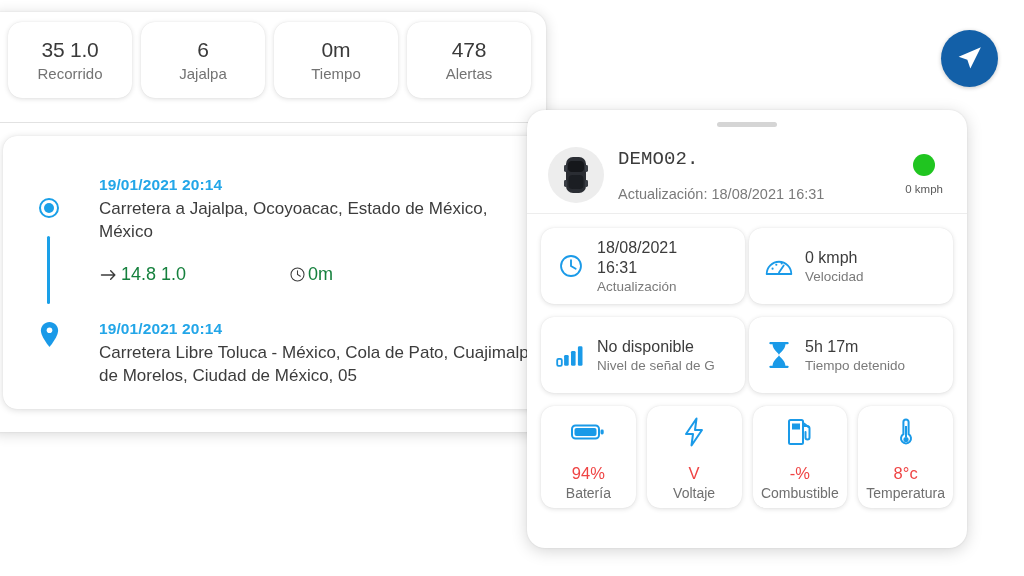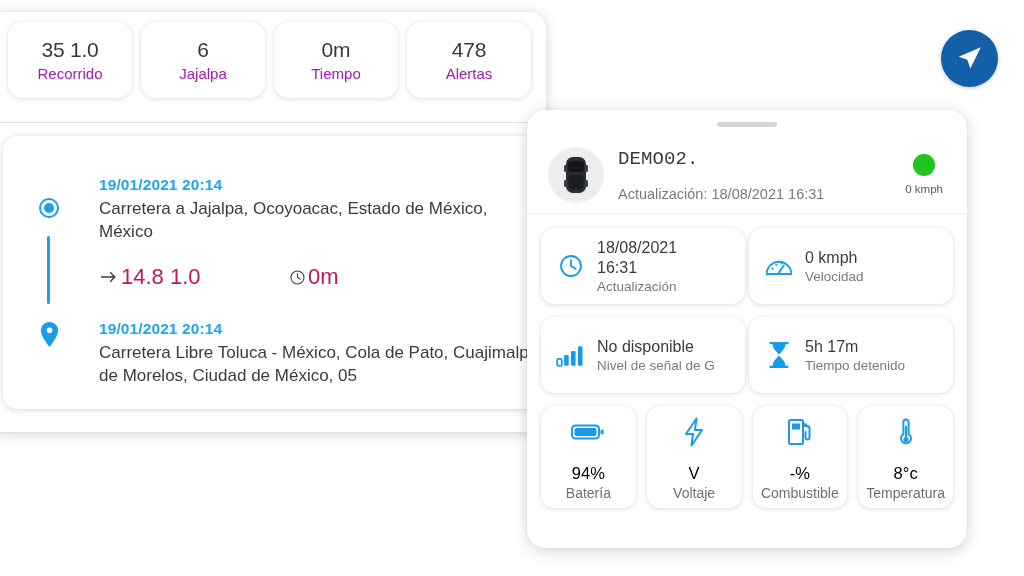--- a/index.html
+++ b/index.html
@@ -53,21 +53,21 @@
   }
   .stat-value {
     font-size: 21px;
     color: #3a3a3a;
     font-weight: 400;
     letter-spacing: -0.2px;
     white-space: nowrap;
   }
   .stat-label {
     font-size: 15px;
-    color: #a21caf;
+    color: #737373;
     font-weight: 400;
     white-space: nowrap;
   }
   .divider {
     position: absolute;
     left: 14px;
     right: 0;
     top: 110px;
     height: 1px;
     background: #e2e2e2;
@@ -143,22 +143,22 @@
   }
   .start-block { left: 96px; top: 40px; width: 430px; }
   .end-block   { left: 96px; top: 184px; width: 440px; }
   .metrics-row {
     position: absolute;
     left: 96px;
     top: 128px;
     width: 440px;
     display: flex;
     align-items: center;
-    font-size: 22px;
-    color: #be185d;
+    font-size: 18px;
+    color: #15803d;
   }
   .metric-dist { display: flex; align-items: center; gap: 2px; width: 190px; }
   .metric-time { display: flex; align-items: center; gap: 2px; }
   .play-btn {
     position: absolute;
     right: -18px;
     top: -8px;
     width: 30px;
     height: 30px;
   }
@@ -299,21 +299,21 @@
     border-radius: 13px;
     box-shadow: 0 1px 5px rgba(0,0,0,0.13), 0 0 1px rgba(0,0,0,0.10);
     display: flex;
     flex-direction: column;
     align-items: center;
     justify-content: center;
     gap: 2px;
     box-sizing: border-box;
   }
   .sc-icon { height: 36px; display:flex; align-items:center; justify-content:center; }
-  .sc-value { font-size: 16.5px; color: #000000; margin-top: 12px; }
+  .sc-value { font-size: 16.5px; color: #ef4444; margin-top: 12px; }
   .sc-label { font-size: 14px; color: #6f6f6f; }
 
   
   .nav-fab {
     position: absolute;
     left: 941px;
     top: 30px;
     width: 57px;
     height: 57px;
     border-radius: 50%;

